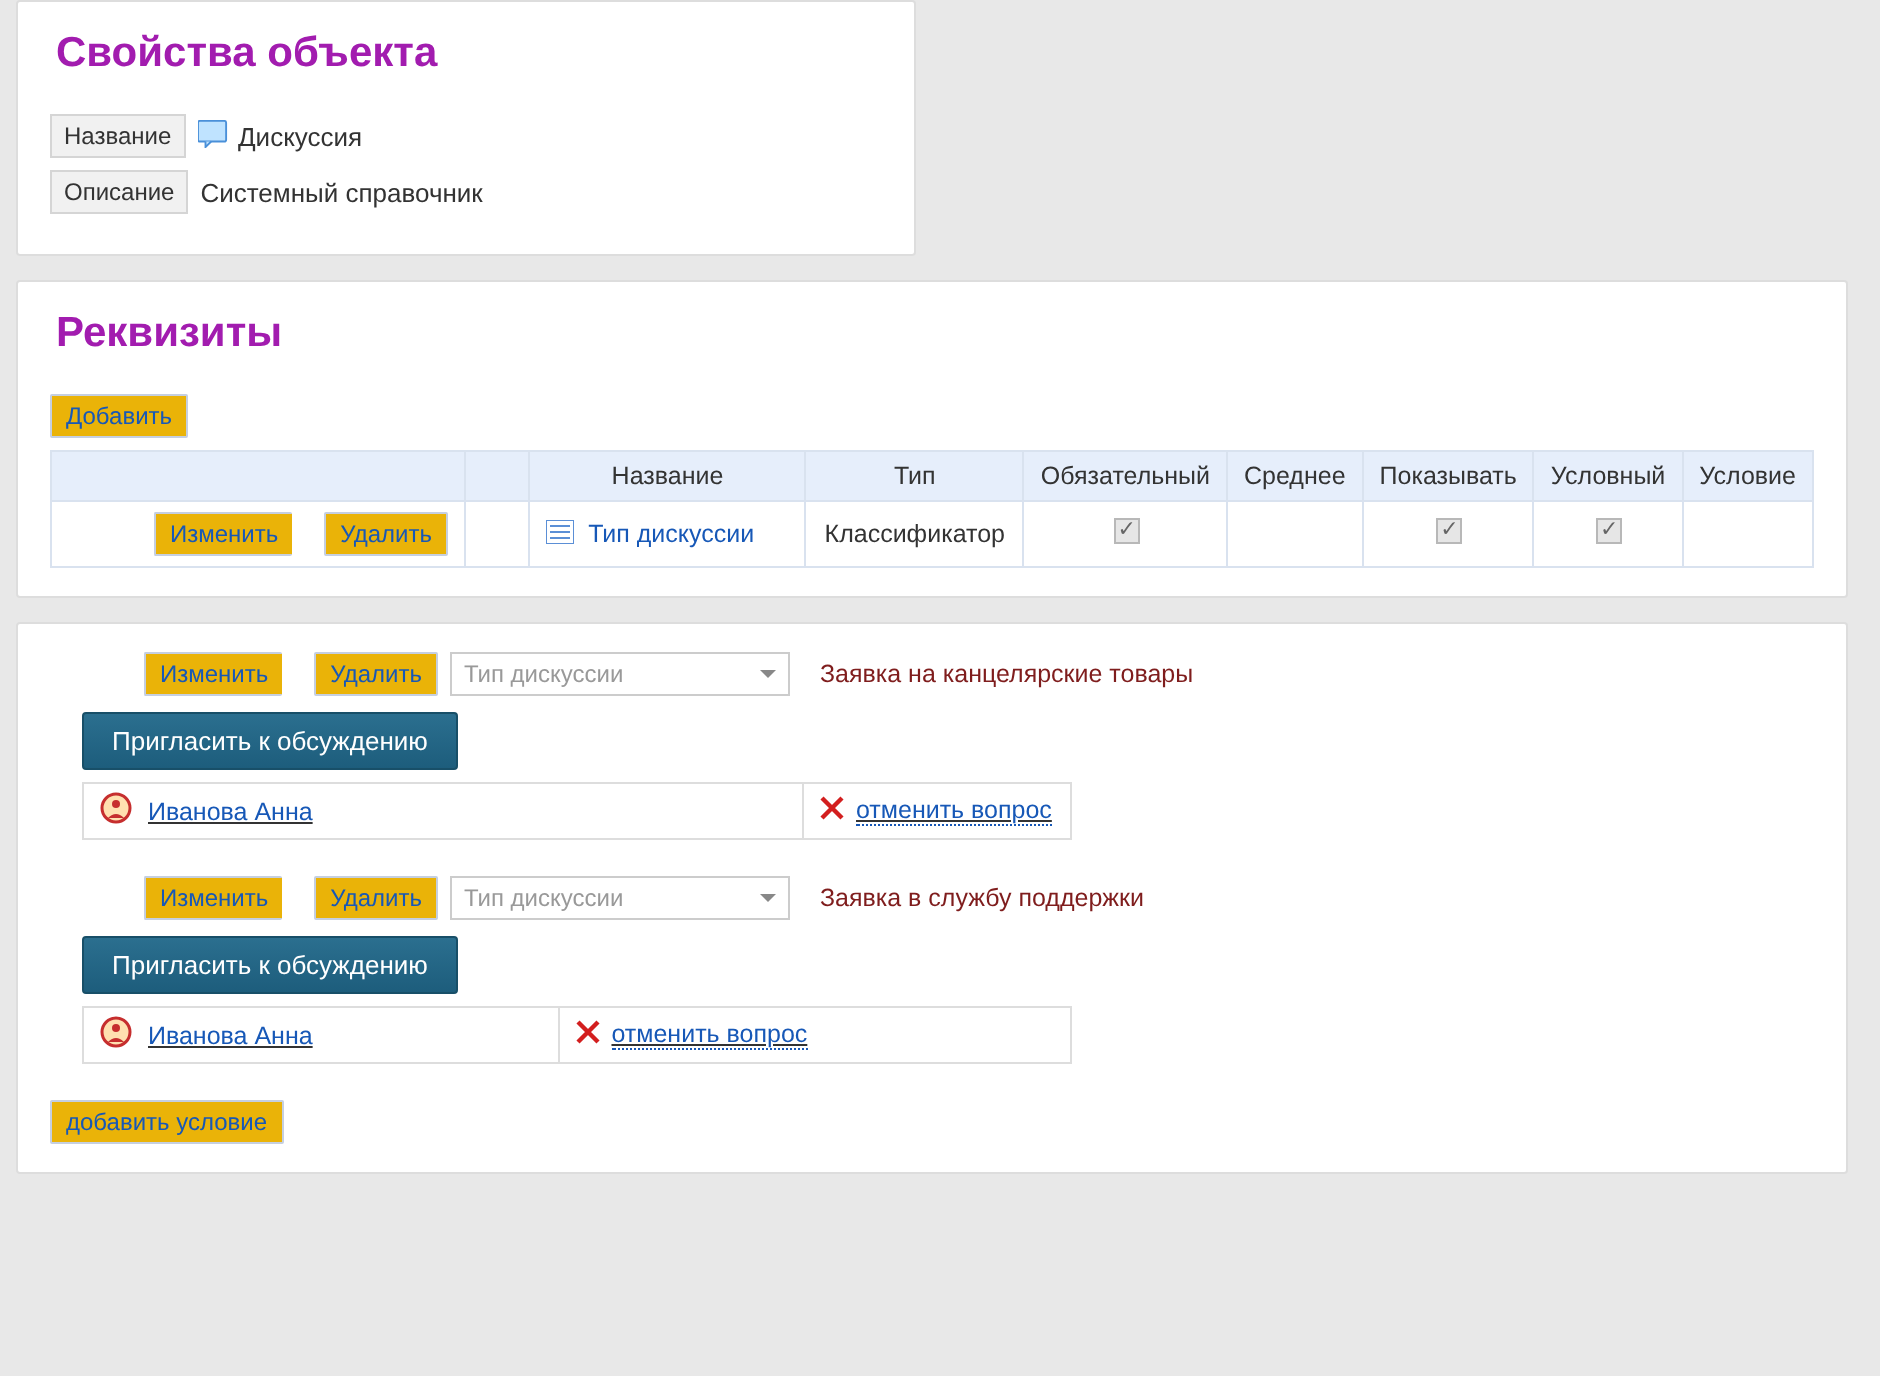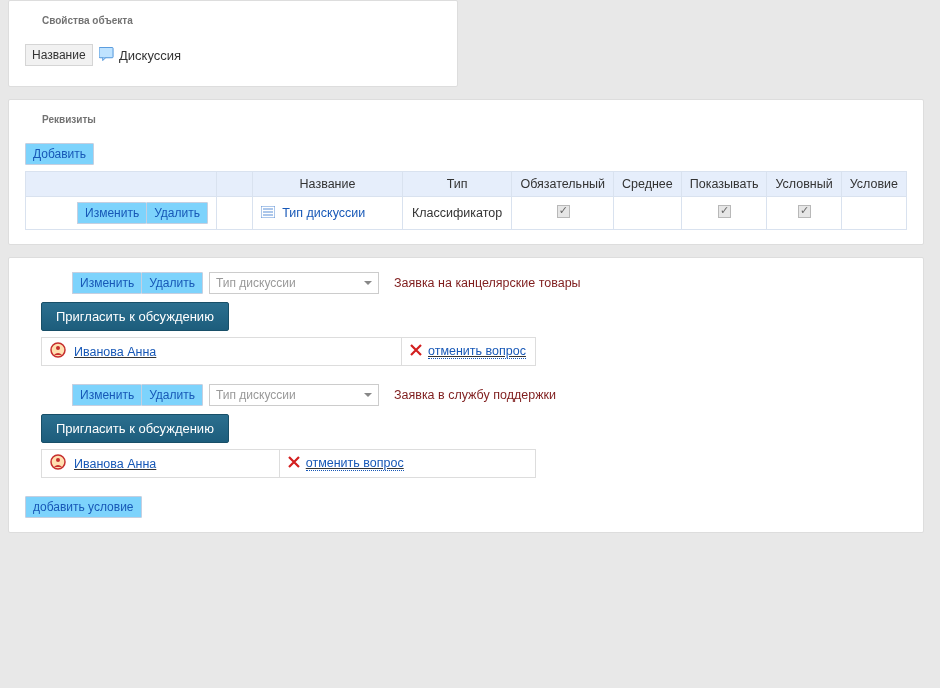--- a/index.html
+++ b/index.html
@@ -12,24 +12,24 @@
     color: #333;
   }
   .panel {
     background: #fff;
     border: 1px solid #ddd;
     border-radius: 2px;
     margin: 0 8px 12px 8px;
     padding: 14px 16px;
   }
   .panel-heading {
-    font-size: 10px;
+    font-size: 21px;
     font-weight: bold;
-    color: #737373;
-    margin: 0 0 18px 17px;
+    color: #a21caf;
+    margin: 0 0 18px 3px;
   }
   .panel-1 { width: 450px; }
   .panel-2, .panel-3 { width: 916px; }
 
   
   .props-row { margin-bottom: 6px; display: flex; align-items: center; }
   .props-label-cell {
     display: inline-block;
     background: #f1f1f1;
     border: 1px solid #d5d5d5;
@@ -47,29 +47,29 @@
   .icon-cross svg { width: 12px; height: 12px; }
 
   
   a.link, span.link { color: #1758b7; text-decoration: none; cursor: pointer; }
   a.link.underline, span.link.underline { border-bottom: 1px dotted #1758b7; }
 
   
   .btn-small {
     display: inline-block;
     border: 1px solid #c5cfe0;
-    background: #7dd3fc;
+    background: #eab308;
     padding: 2px 7px;
     font-size: 12px;
     color: #1758b7;
     cursor: pointer;
     line-height: 16px;
     border-radius: 1px;
   }
-  .btn-group { display: inline-flex; gap: 0; padding-left: 31px; }
+  .btn-group { display: inline-flex; gap: 16px; padding-left: 31px; }
   .btn-group .btn-small:first-child { border-right: none; }
   .indent { margin-left: 16px; }
 
   
   table.grid {
     border-collapse: collapse;
     width: 100%;
     margin-top: 6px;
     font-size: 12.5px;
   }
@@ -164,20 +164,24 @@
       <span class="icon-discussion">
         <svg viewBox="0 0 16 14">
             <rect x="0" y="0" width="15" height="11" rx="1" fill="#bfe3ff" stroke="#4a90d9"></rect>
             <path d="M4 11 l0 3 l3 -3" fill="#bfe3ff" stroke="#4a90d9"></path>
           </svg>
       </span>
       <span>Дискуссия</span>
     </span>
   </div>
 
+  <div class="props-row">
+    <span class="props-label-cell">Описание</span>
+    <span class="props-value">Системный справочник</span>
+  </div>
 </div>
 
 <div class="panel panel-2">
   <div class="panel-heading">Реквизиты</div>
 
   <span class="btn-small">Добавить</span>
 
   <table class="grid">
     <thead>
       <tr>

